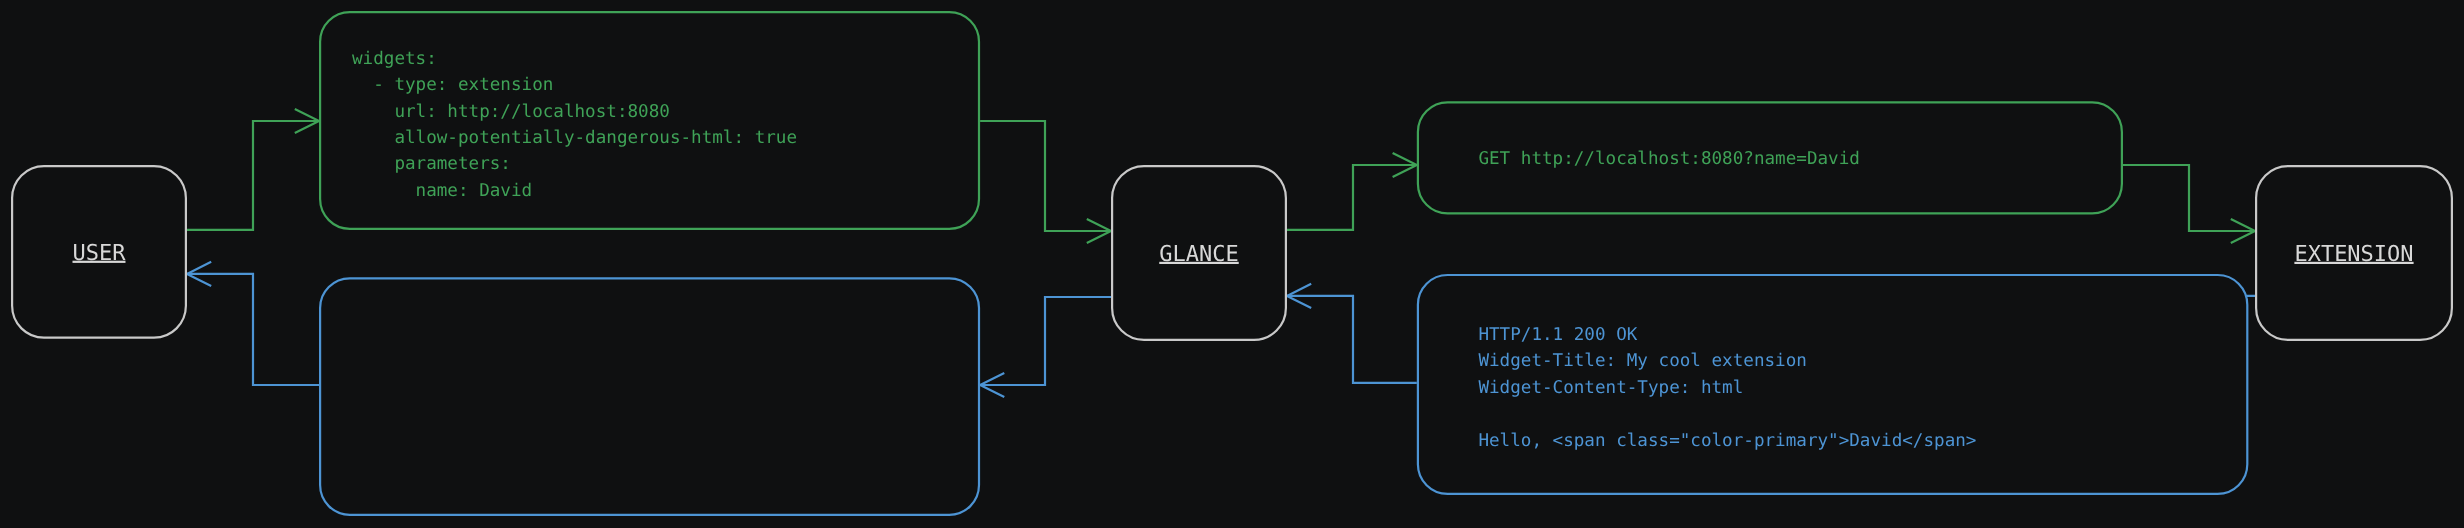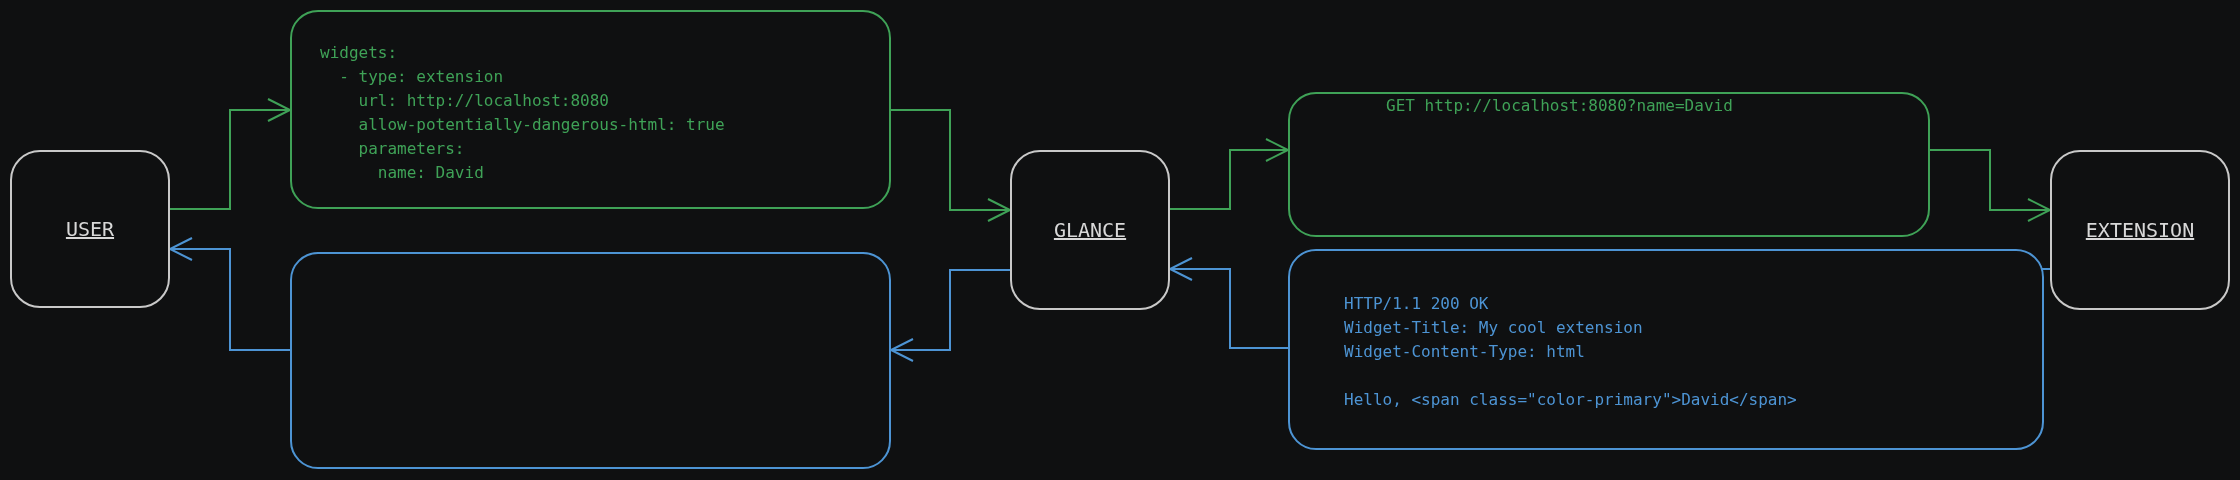--- a/index.html
+++ b/index.html
@@ -37,33 +37,32 @@
   #node-user{left:10px;top:150px;width:160px;height:158px;}
   #node-glance{left:1010px;top:150px;width:160px;height:160px;}
   #node-extension{left:2050px;top:150px;width:180px;height:160px;}
 
   .cbox{
     position:absolute;
     border-radius:28px;
     border:2px solid;
     background:var(--color-bg);
     box-sizing:border-box;
-    padding-left:42px;
   }
   .cbox.green{border-color:var(--color-green);color:var(--color-green);}
   .cbox.blue{border-color:var(--color-blue);color:var(--color-blue);}
 
   #config-box{left:290px;top:10px;width:601px;height:199px;}
   #config-box pre{
     position:absolute;left:28px;top:29px;margin:0;
     font:16px/24px "DejaVu Sans Mono", monospace;
   }
 
-  #request-box{left:1288px;top:92px;width:642px;height:145px;
-    display:flex;align-items:flex-start;}
+  #request-box{left:1288px;top:92px;width:642px;height:103px;
+    display:flex;align-items:center;}
   #request-box .reqline{padding-left:54px;font:16px/24px "DejaVu Sans Mono", monospace;}
 
   #response-box{left:1288px;top:249px;width:756px;height:201px;}
   #response-box pre{
     position:absolute;left:54px;top:41px;margin:0;
     font:16px/24px "DejaVu Sans Mono", monospace;
   }
 
   #widget-box{left:290px;top:252px;width:601px;height:217px;}
 </style>

